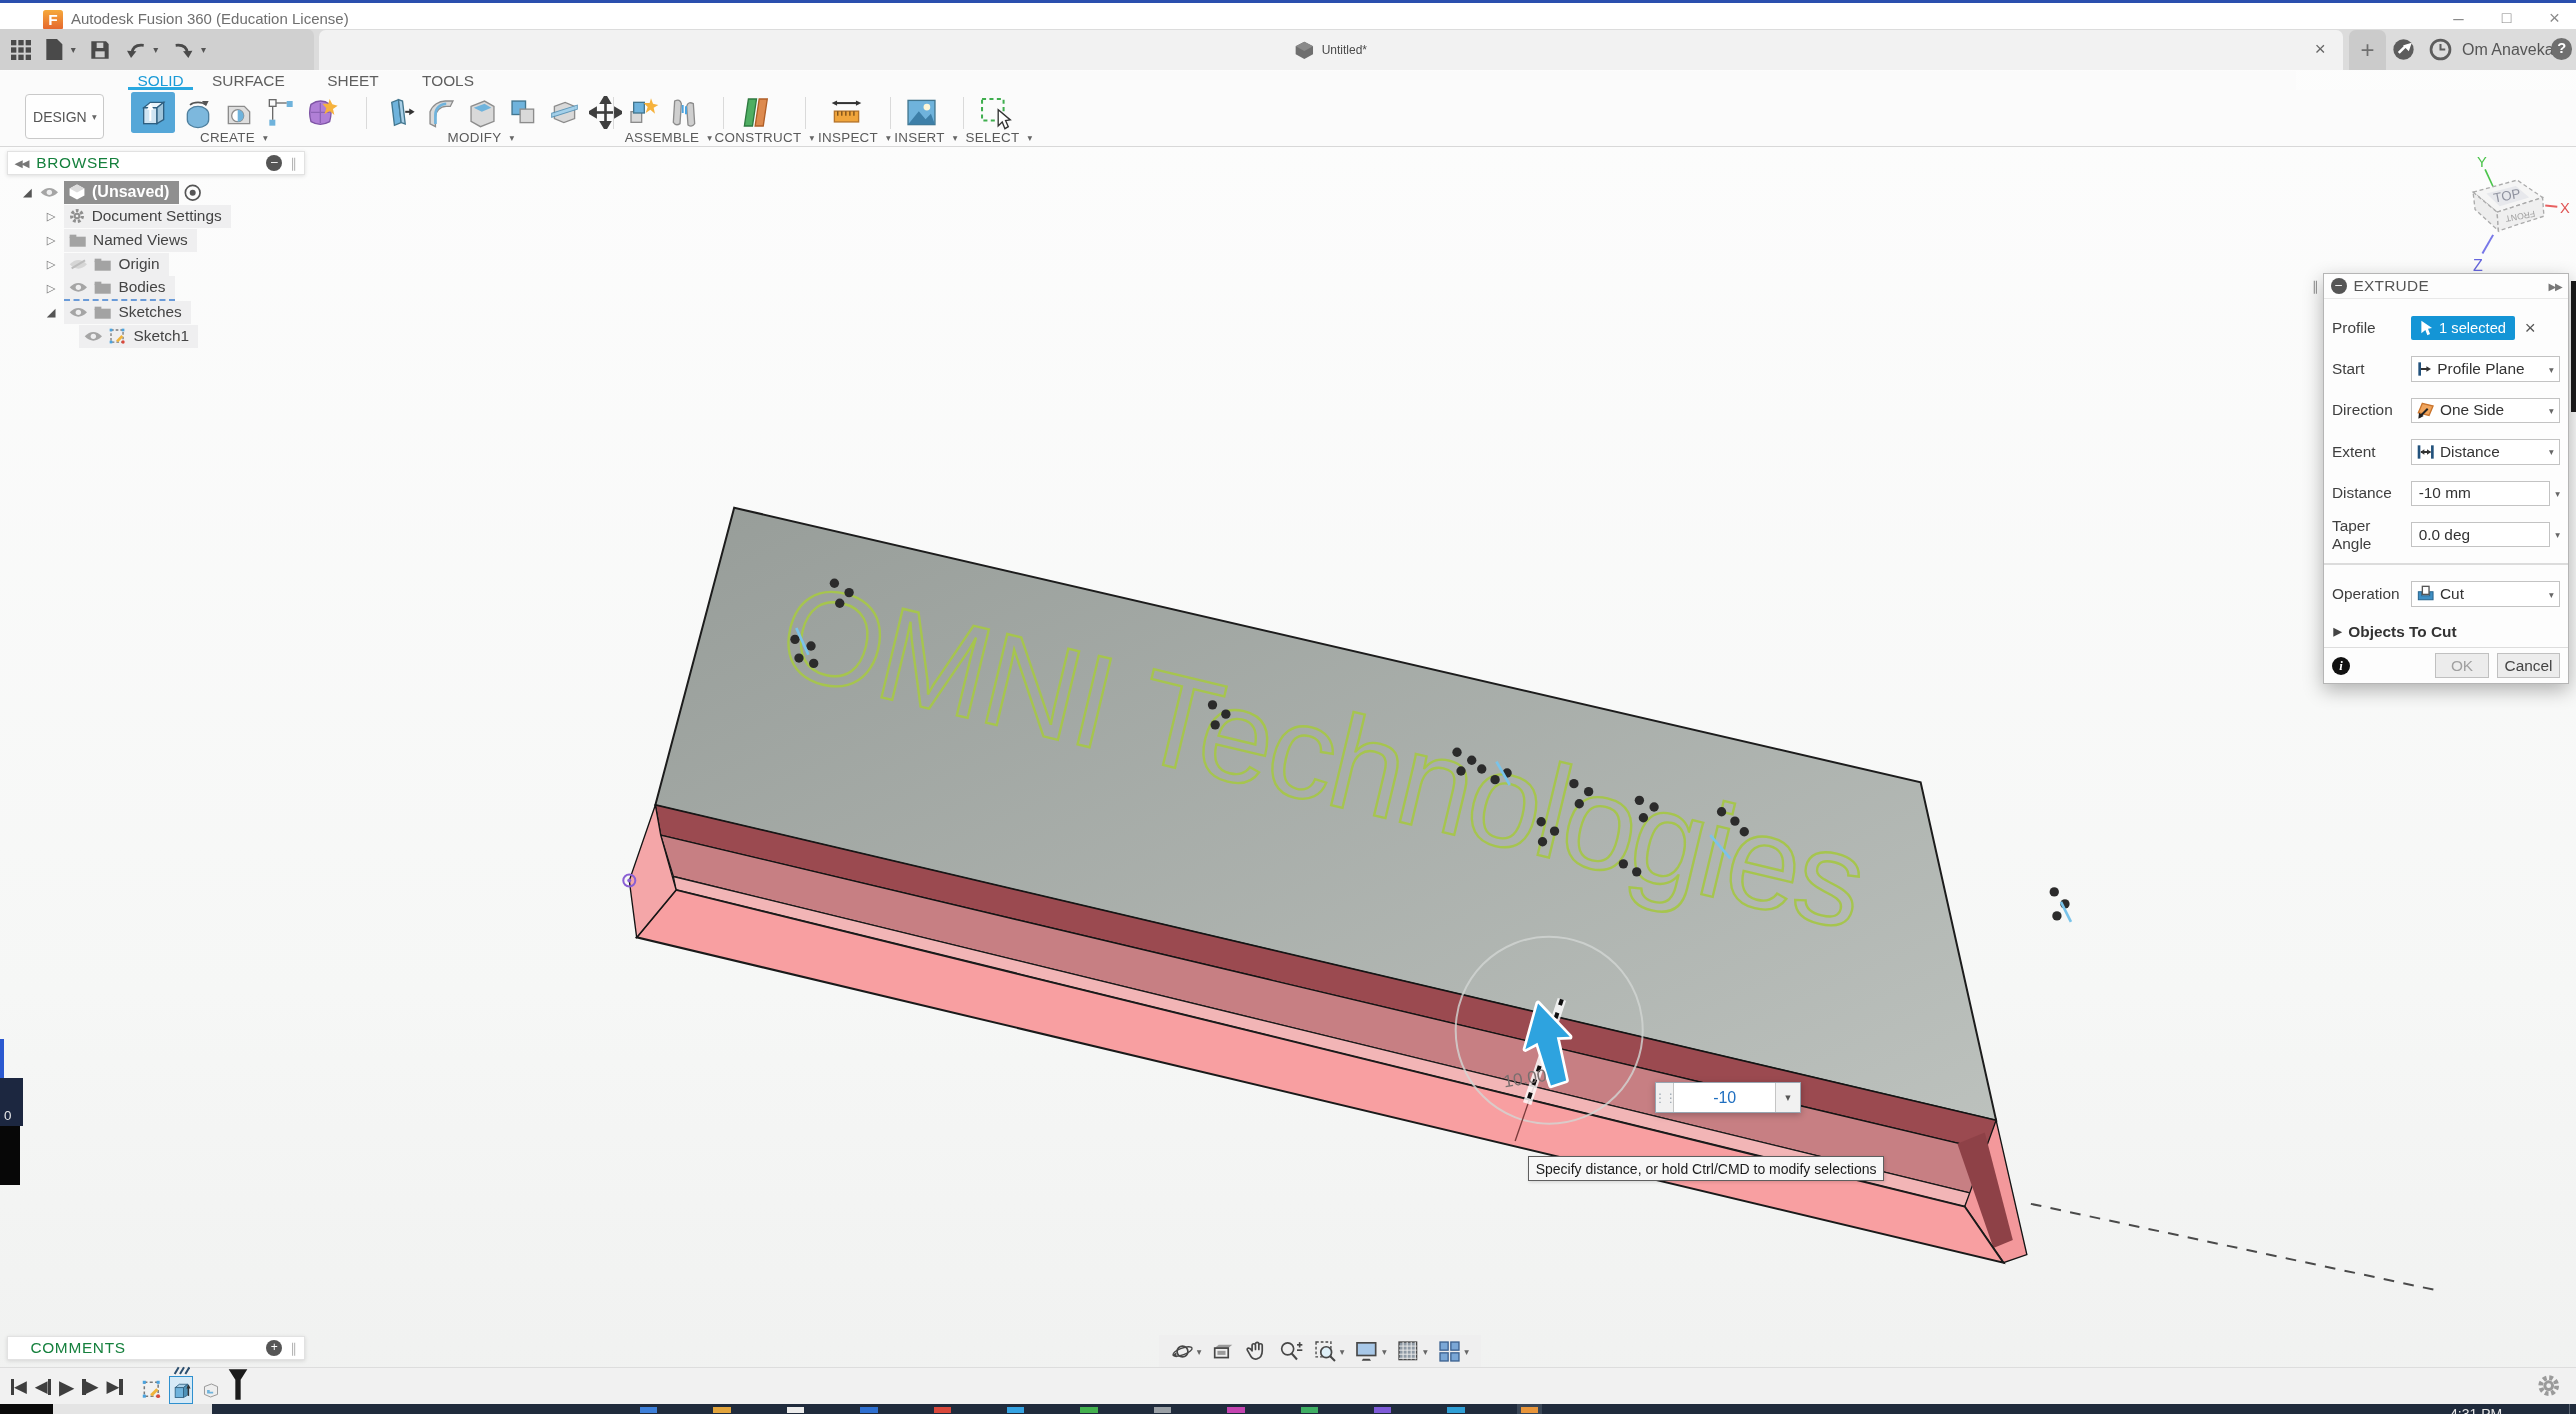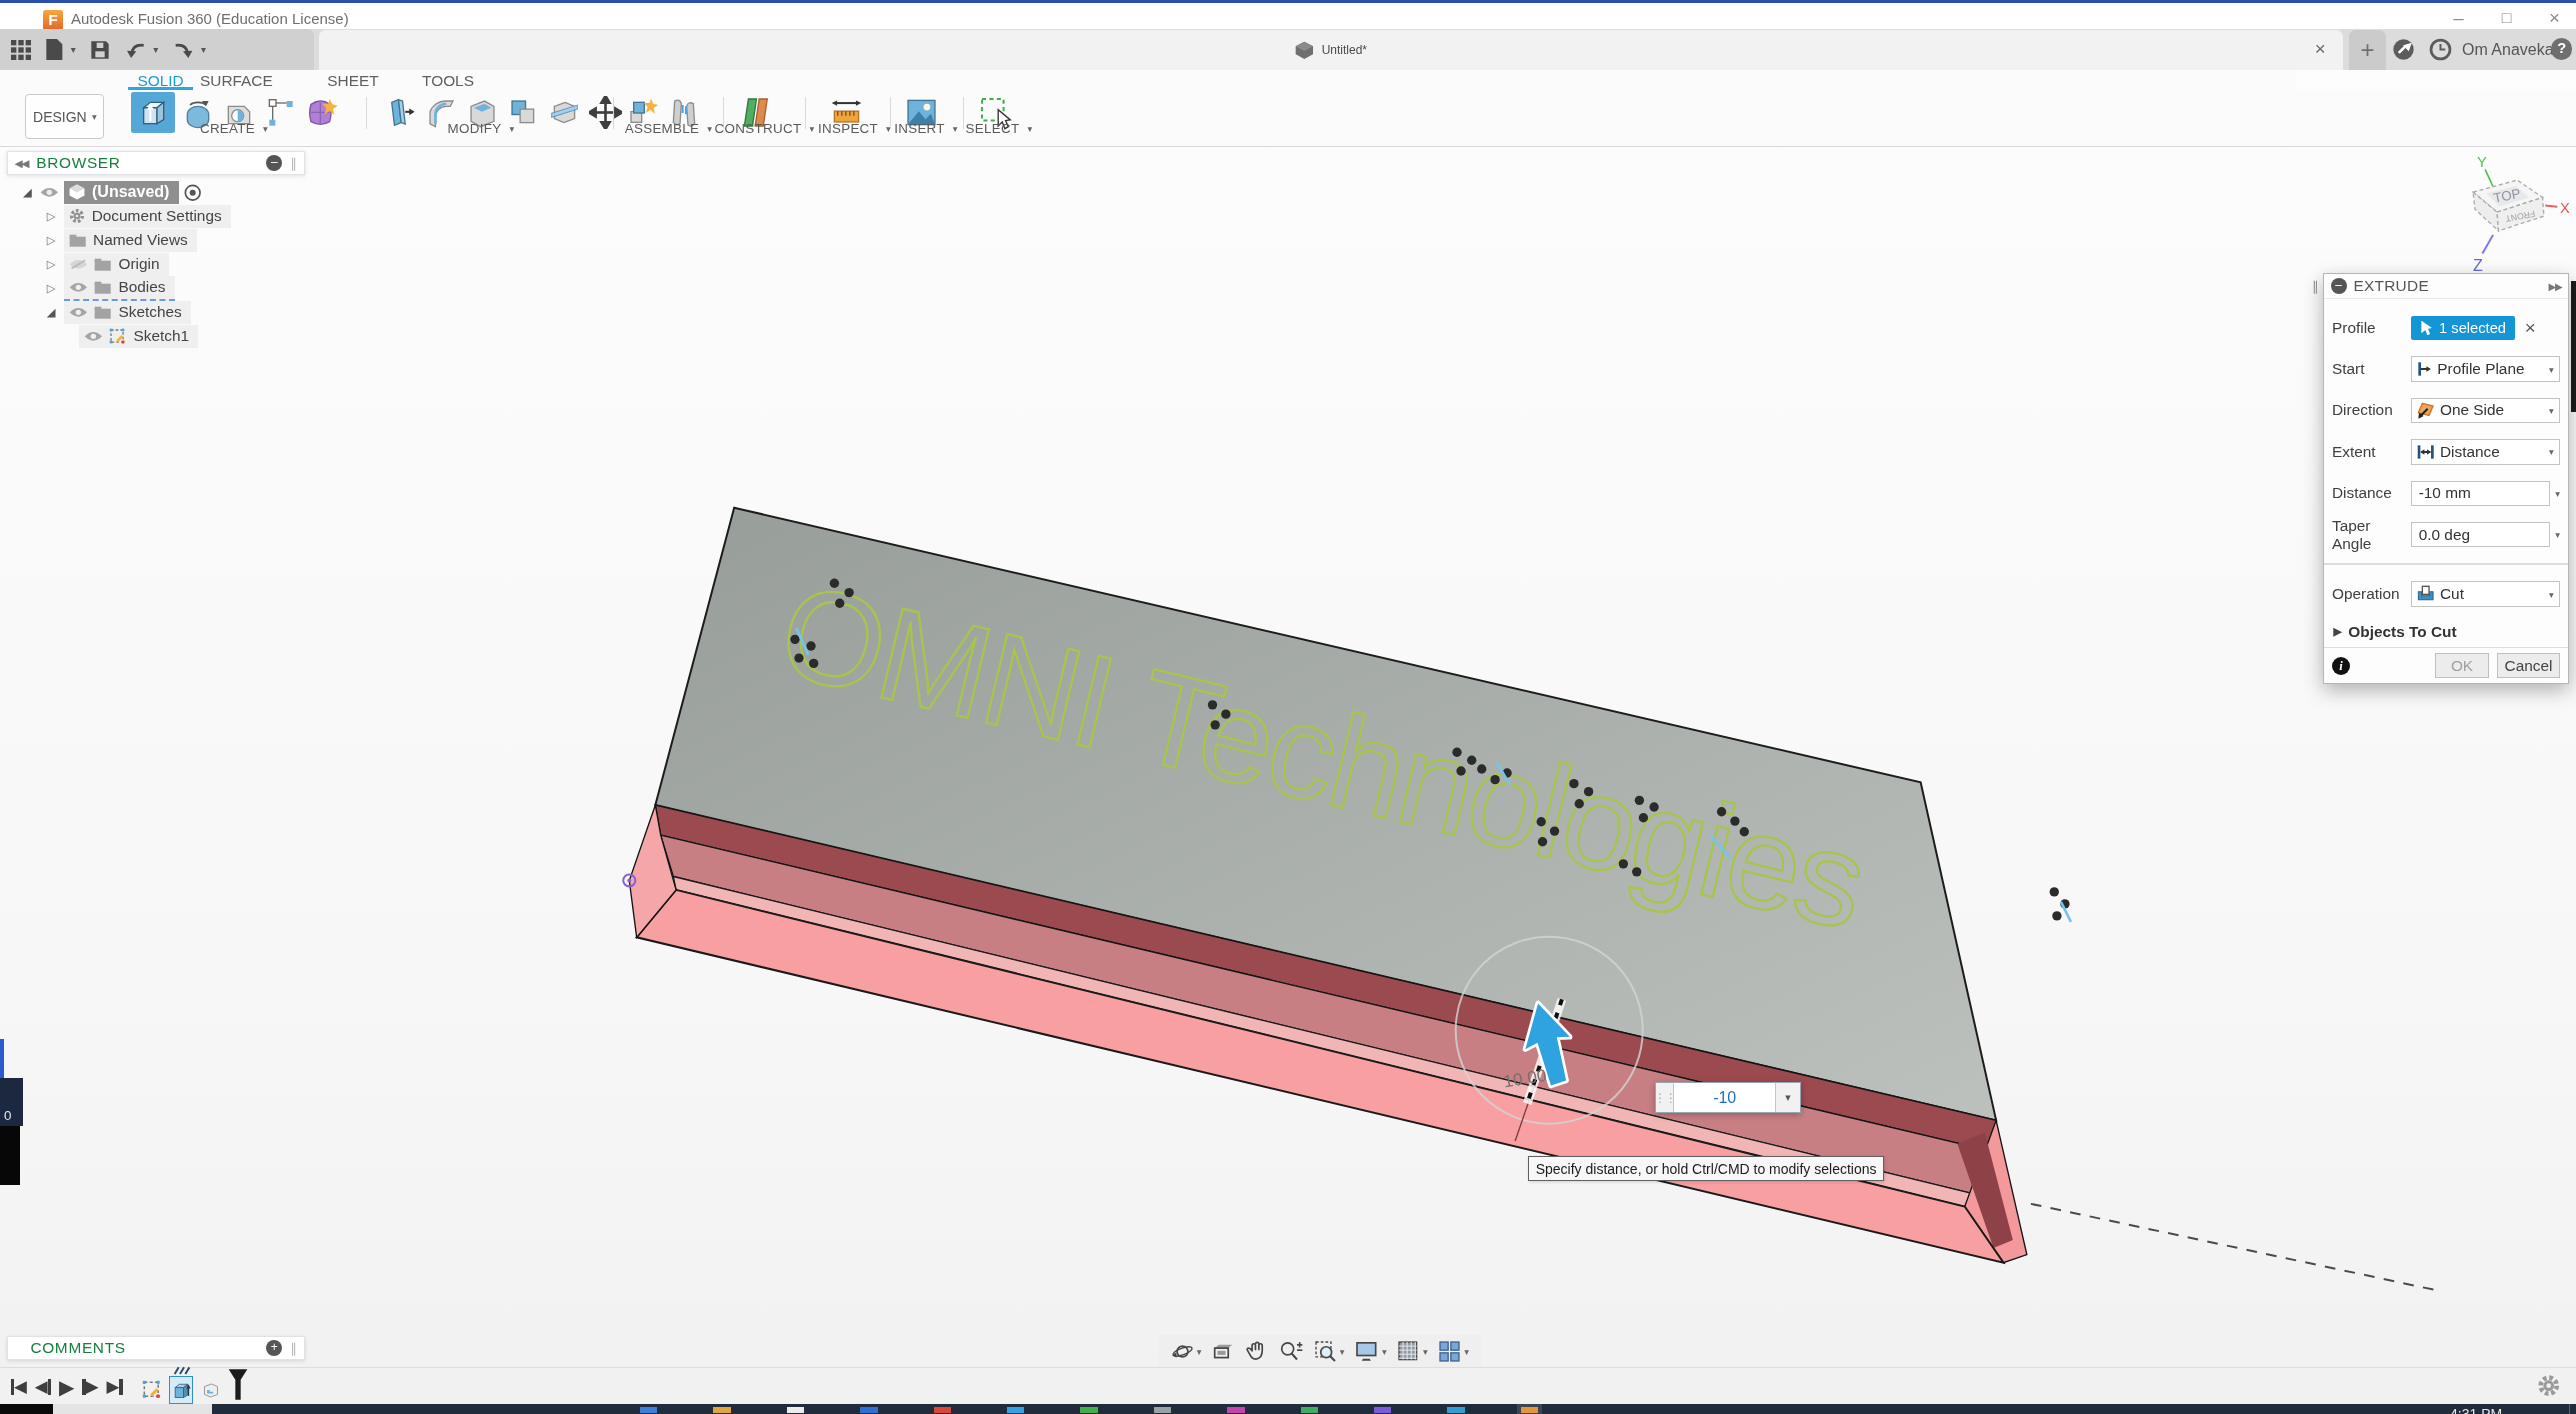--- a/index.html
+++ b/index.html
@@ -27,21 +27,21 @@
   
   #tab-row{left:0;top:71px;width:2296px;height:18.7px;background:#fbfbfb;}
   .rtab{top:1.3px;font-size:15.4px;color:#5f5f5f;text-align:center;}
   .rtab.active{color:#1b9bd7;}
   #tab-underline{left:128px;top:16px;width:65px;height:3.3px;background:#29a8e0;}
 
   
   #ribbon{left:0;top:90px;width:2576px;height:56px;background:#fbfbfb;border-bottom:1.3px solid #d8d8d8;box-sizing:content-box;}
   #design-btn{left:25.4px;top:4px;width:77px;height:43px;background:#fefefe;border:0.7px solid #c9c9c9;border-radius:4px;display:flex;align-items:center;justify-content:center;gap:5.3px;font-size:14px;color:#555;}
   .grp-icons{top:1.3px;height:43px;display:flex;align-items:center;gap:4px;}
-  .grp-label{top:32px;height:13.4px;font-size:13.4px;color:#5a5a5a;text-align:center;display:flex;align-items:center;justify-content:center;gap:8px;letter-spacing:0.3px;}
+  .grp-label{top:41px;height:13.4px;font-size:13.4px;color:#5a5a5a;text-align:center;display:flex;align-items:center;justify-content:center;gap:8px;letter-spacing:0.3px;}
   .tile{width:37px;height:37px;display:flex;align-items:center;justify-content:center;}
   .tile.sel{width:44px;height:41px;background:#55a7d8;border-radius:2.7px;}
   .vsep{top:6.7px;width:0.7px;height:32px;background:#dadada;}
   .caret{font-size:9.4px;color:#666;}
 
   
   #browser-panel{left:6.7px;top:151px;width:298px;}
   .panel-head{height:24px;background:#fff;border:0.7px solid #e2e2e2;box-shadow:0 1.3px 4px rgba(0,0,0,.12);display:flex;align-items:center;padding:0 6.7px;box-sizing:border-box;gap:8px;}
   .panel-head .pt{font-size:15.4px;color:#15803d;letter-spacing:0.7px;flex:1;}
   .minus-badge,.plus-badge{width:16px;height:16px;border-radius:50%;background:#555;color:#fff;font-size:12px;text-align:center;line-height:15.4px;flex:none;}
@@ -278,21 +278,21 @@
     <svg class="abs" style="left:2429px;top:9.4px" width="23" height="23" viewBox="0 0 34 34">
         <circle cx="17" cy="17" r="14" fill="none" stroke="#5c5c5c" stroke-width="4"></circle>
         <path d="M17,9 v8 h7" stroke="#5c5c5c" stroke-width="3" fill="none"></path>
       </svg>
     <div class="abs" id="user-name">Om Anavekar</div>
     <div class="abs" id="help-badge">?</div>
   </div>
 
   <div class="abs" id="tab-row" style="z-index:5">
     <div class="abs rtab active" style="left:124px;width:73px">SOLID</div>
-    <div class="abs rtab" style="left:200px;width:69px">SURFACE</div>
+    <div class="abs rtab" style="left:212px;width:69px">SURFACE</div>
     <div class="abs rtab" style="left:306px;width:94px">SHEET METAL</div>
     <div class="abs rtab" style="left:420px;width:56px">TOOLS</div>
     <div class="abs" id="tab-underline"></div>
   </div>
 
   <div class="abs" id="ribbon" style="z-index:5">
     <div class="abs" id="design-btn">
       <span>DESIGN</span>
       <span class="caret">▾</span>
     </div>

